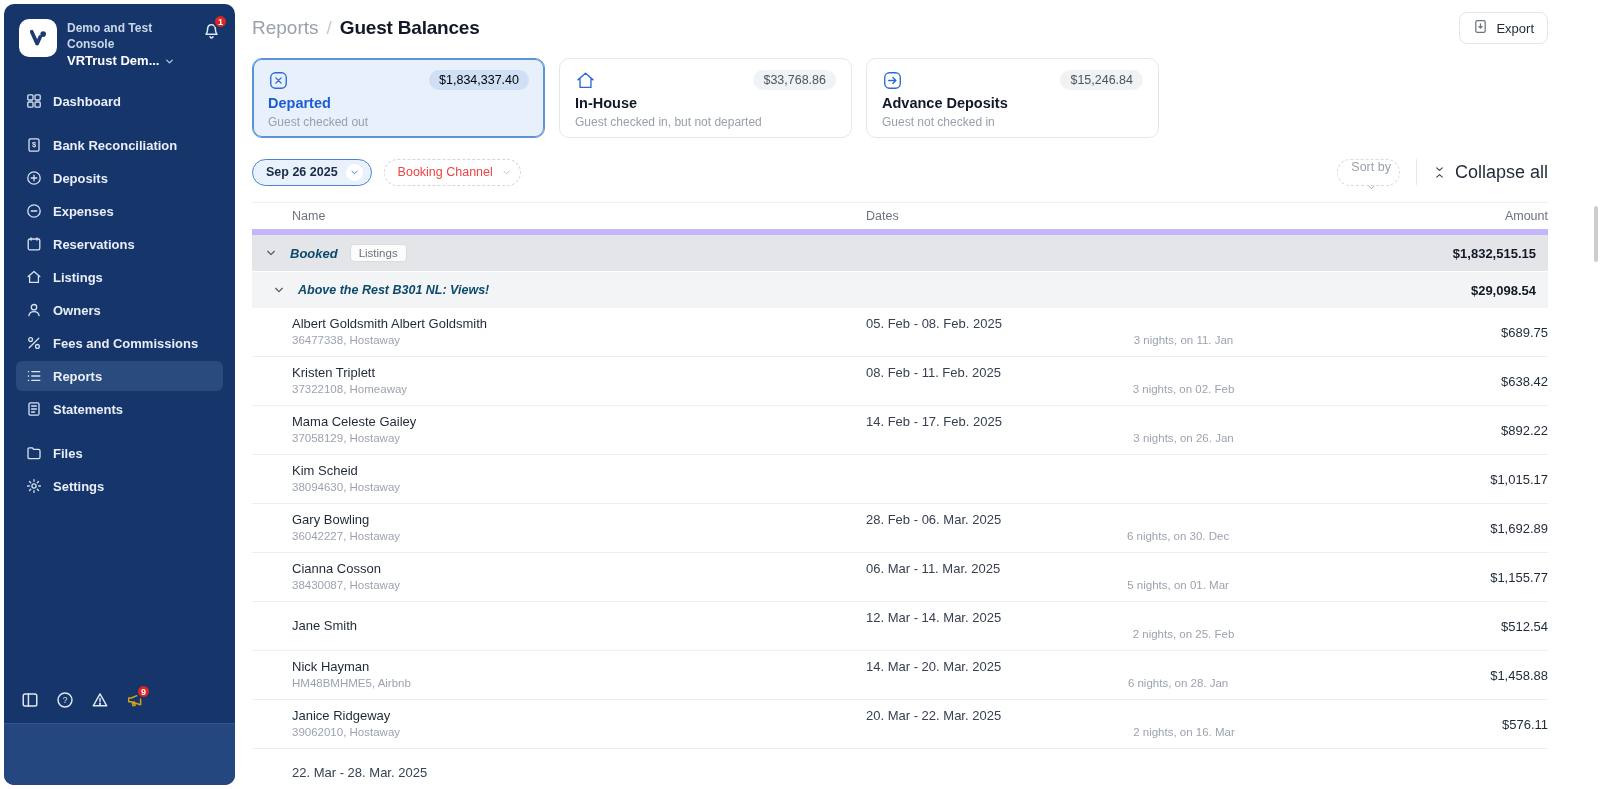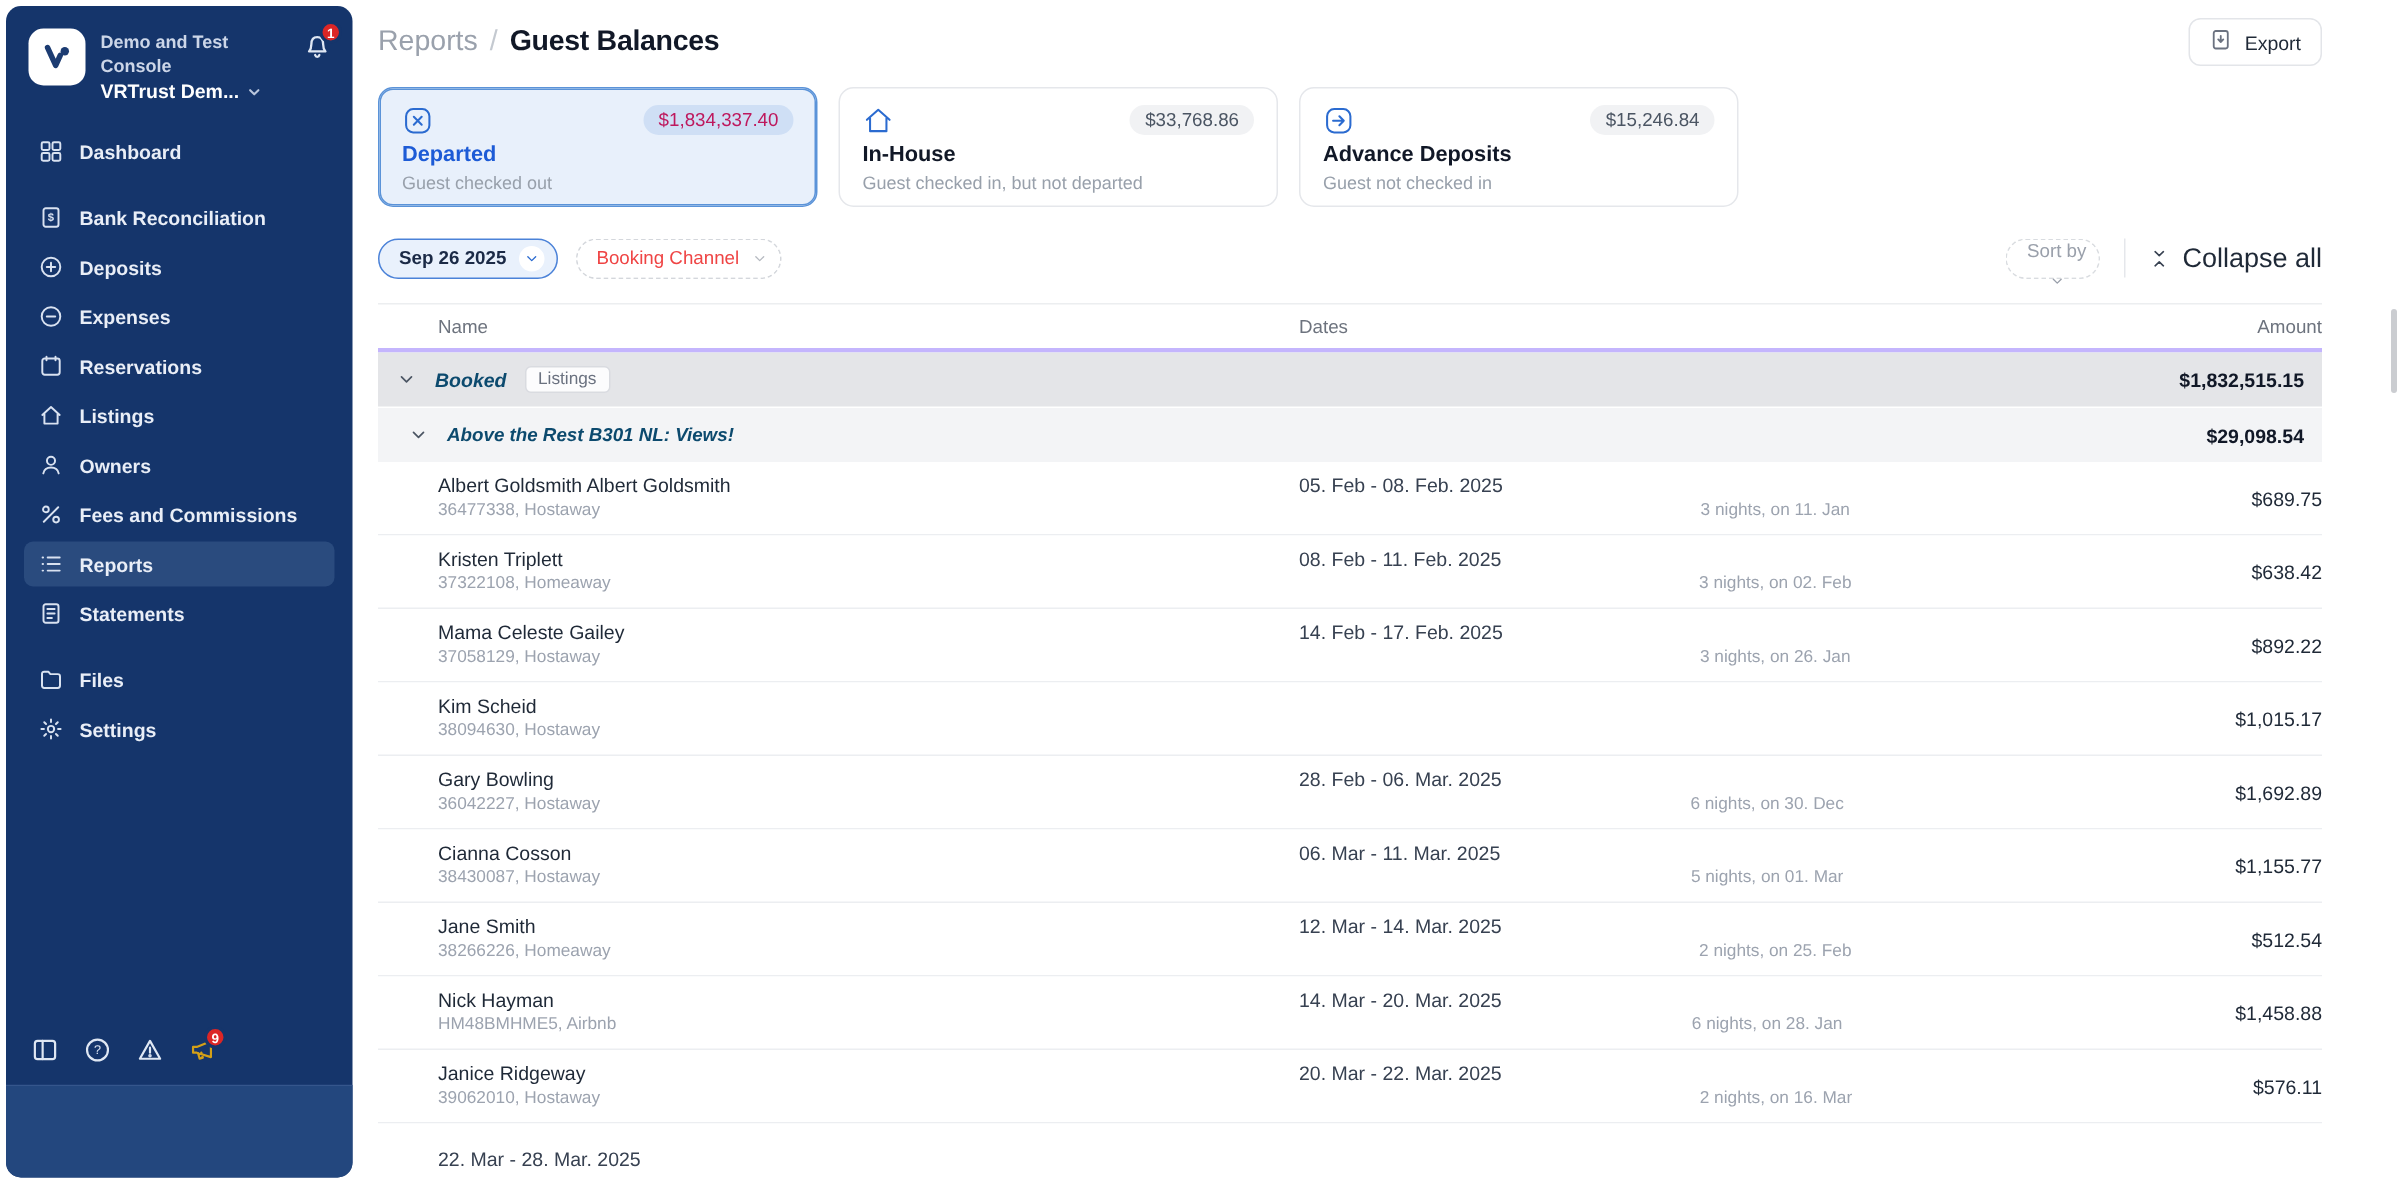--- a/index.html
+++ b/index.html
@@ -47,21 +47,21 @@
   .export-btn svg { width:15px; height:15px; color:#6b7280; }
 
   .cards { display:flex; gap:14px; margin-top:10px; }
   .card { width:293px; height:80px; border:1px solid #e5e7eb; border-radius:10px; background:#fff;
     padding:11px 15px; cursor:pointer; }
   .card--selected { background:#e8f0fb; border:1px solid #5b93d8; box-shadow:0 0 0 1px #5b93d8 inset; }
   .card-top { display:flex; justify-content:space-between; align-items:flex-start; }
   .card-ico { color:#2b6bd0; display:flex; }
   .card-ico svg { width:21px; height:21px; }
   .card-pill { background:#f1f2f4; color:#4b5563; font-size:12.5px; padding:3px 10px; border-radius:12px; }
-  .card--selected .card-pill { background:#cfdff5; color:#be185d;text-align:right; }
+  .card--selected .card-pill { background:#cfdff5; color:#000000;text-align:right; }
   .card-title { font-size:14.5px; font-weight:700; color:#111827; margin-top:4px; }
   .card--selected .card-title { color:#1d5bd6; }
   .card-sub { font-size:12px; color:#98a0ab; margin-top:4px; }
 
   .filters { display:flex; align-items:center; margin-top:20px; height:28px; }
   .chip { display:flex; align-items:center; gap:8px; height:27px; border-radius:14px; font-size:12.5px;
     padding:0 8px 0 13px; cursor:pointer; background:#fff; font-family:inherit; }
   .chip svg { width:11px; height:11px; }
   .chip--date { background:#e9f1fc; border:1px solid #4b82d8; color:#1b2a46; font-weight:600; }
   .chip-circ { width:17px; height:17px; border-radius:50%; background:#ffffff; color:#2b6bd0;
@@ -70,21 +70,21 @@
   .chip--ghost svg { color:#b6bac1; }
   .filters-right { margin-left:auto; display:flex; align-items:center; }
   .chip--sort { border:1px dashed #d9dce0; color:#9aa0ab; margin-left:0;flex-direction:column; }
   .v-div { width:1px; height:26px; background:#e5e7eb; margin:0 16px; }
   .collapse-btn { display:flex; align-items:center; gap:9px; background:none; border:none; font-size:18px;
     color:#1f2937; font-weight:500; cursor:pointer; font-family:inherit; }
   .collapse-btn svg { width:13px; height:13px; color:#374151; }
 
   .table { margin-top:16px; border-top:1px solid #eceef0; }
   .thead { display:flex; align-items:center; height:32px; padding-left:40px; font-size:12.5px; color:#6d737e;
-    border-bottom:3px solid #c4b5fd; }
+    border-bottom:6px solid #c4b5fd; }
   .th-name { width:574px; }
   .th-dates { flex:1; }
   .th-amount { margin-left:auto; }
   .row { display:flex; align-items:center; }
   .group-row { height:36px; background:#e4e5e8; padding:0 12px; cursor:pointer; }
   .listing-row { height:36px; background:#f3f4f6; padding:0 12px 0 20px; cursor:pointer; margin-top:1px; }
   .chev { width:14px; height:14px; color:#4b5563; display:flex; flex:0 0 auto; }
   .chev svg { width:14px; height:14px; }
   .group-label { font-size:13px; font-weight:700; color:#0c4a6e; margin-left:12px;font-style:italic; }
   .group-tag { margin-left:12px; font-size:11.5px; color:#6b7280; background:#fcfcfd; border:1px solid #d9dbe0;
@@ -446,21 +446,20 @@
            </div>
            <div class="cell-dates">
              <div class="dates-main">06. Mar - 11. Mar. 2025</div>
              <div class="dates-sub">5 nights, on 01. Mar</div>
            </div>
            <div class="cell-amount">$1,155.77</div>
          </div>
         <div class="row guest-row">
            <div class="cell-name">
              <div class="guest-name">Jane Smith</div>
-             <div class="guest-ref">38266226, Homeaway</div>
            </div>
            <div class="cell-dates">
              <div class="dates-main">12. Mar - 14. Mar. 2025</div>
              <div class="dates-sub">2 nights, on 25. Feb</div>
            </div>
            <div class="cell-amount">$512.54</div>
          </div>
         <div class="row guest-row">
            <div class="cell-name">
              <div class="guest-name">Nick Hayman</div>

